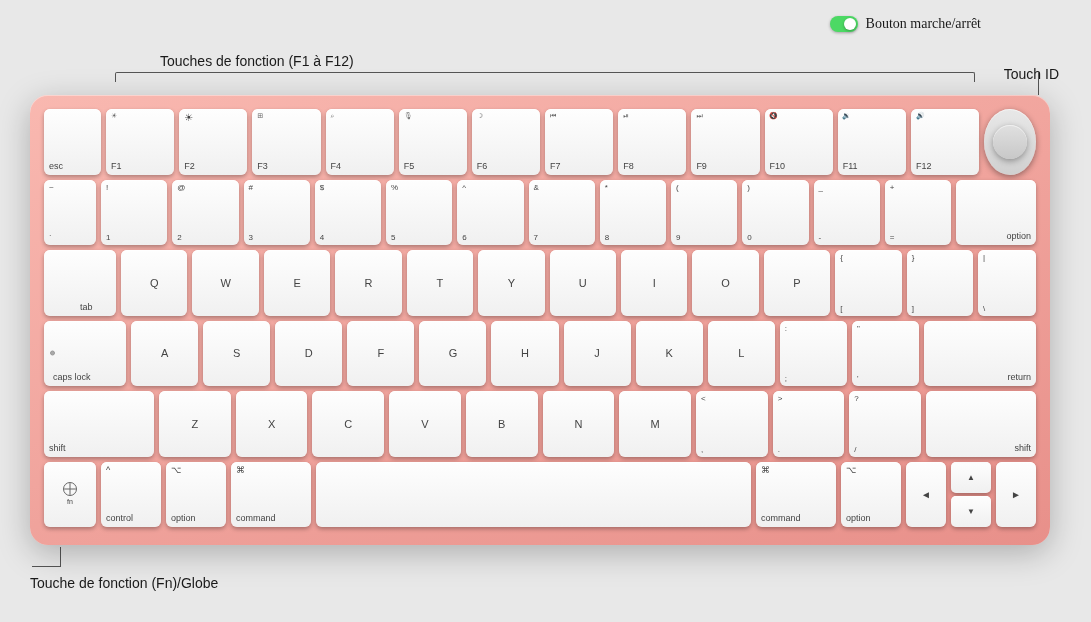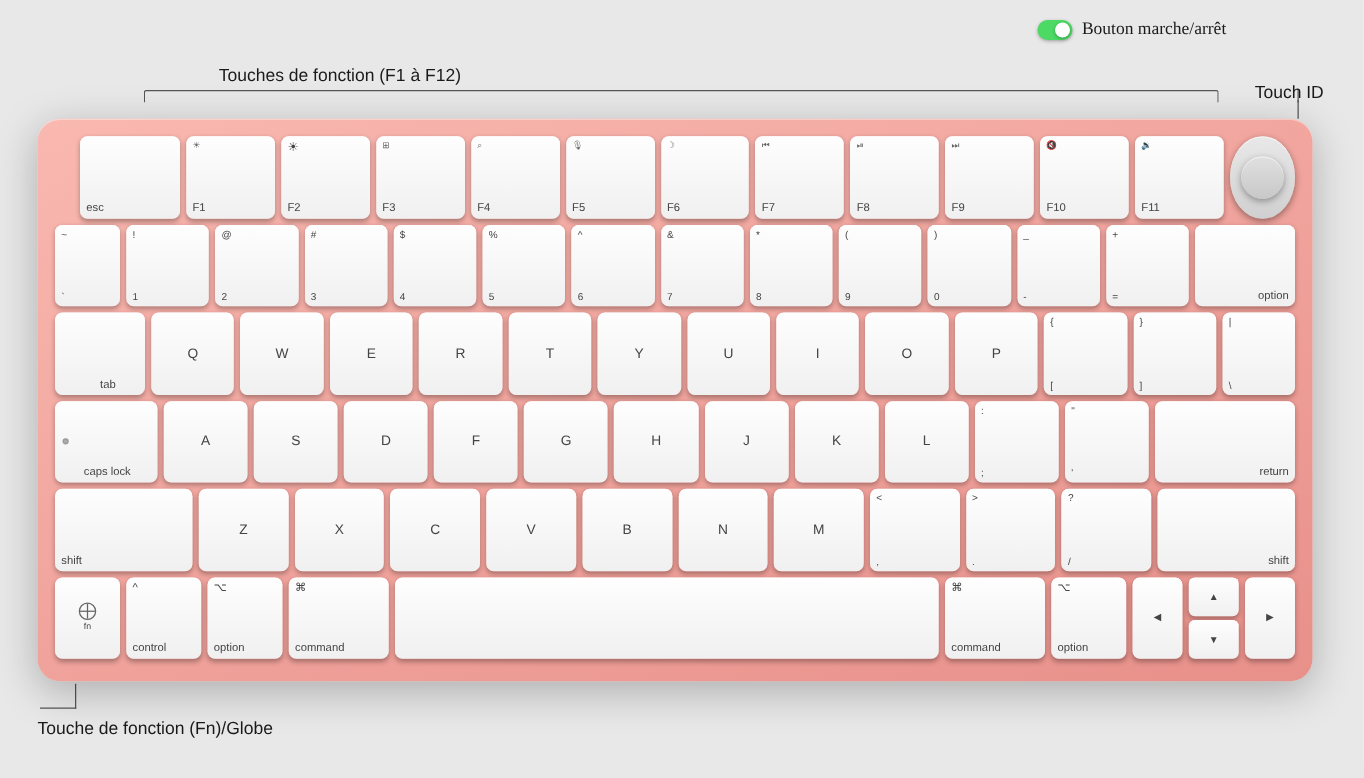--- a/index.html
+++ b/index.html
@@ -100,21 +100,21 @@
 
     
     .key-row {
       display: flex;
       gap: 5px;
       flex: 1;
     }
 
     
     .row-fn .key { height: 100%; }
-    .key-esc { width: 80px; margin-left: 20px; }
+    .key-esc { width: 57px; }
     .key-fn { flex: 1; }
     .key-touchid {
       width: 52px;
       border-radius: 50% !important;
       background: linear-gradient(180deg, #e8e8e8 0%, #d0d0d0 100%) !important;
       display: flex;
       align-items: center;
       justify-content: center;
       box-shadow: 0 2px 6px rgba(0,0,0,0.4), inset 0 1px 0 rgba(255,255,255,0.5);
     }
@@ -214,21 +214,21 @@
     </div>
     <span class="annotation" style="position:relative; top:0; left:0; font-size:14px;font-family:Liberation Serif, serif;">Bouton marche/arrêt</span>
   </div>
 
   <div style="position:absolute; top:65px; right:32px;">
     <span class="annotation" style="position:relative;">Touch ID</span>
   </div>
 
   <div style="position:absolute; top:80px; right:52px; width:1px; height:15px; background:#555;"></div>
 
-  <div style="position:absolute; top:52px; left:175px;">
+  <div style="position:absolute; top:52px; left:160px;">
     <span class="annotation" style="position:relative;">Touches de fonction (F1 à F12)</span>
   </div>
 
   <div style="position:absolute; top:72px; left:115px; width:860px; height:10px; border:1px solid #555; border-bottom:none; border-radius:2px 2px 0 0;"></div>
 
   <div style="position:absolute; top:72px; right:52px; width:1px; height:10px; background:#555;"></div>
 
   <div style="position:absolute; bottom:30px; left:30px;">
     <span class="annotation" style="position:relative; font-size:14px;">Touche de fonction (Fn)/Globe</span>
   </div>
@@ -292,20 +292,24 @@
         <div class="key key-fn">
           <span class="key-label-top sym-small">🔇</span>
           <span class="key-label">F10</span>
         </div>
 
         <div class="key key-fn">
           <span class="key-label-top sym-small">🔉</span>
           <span class="key-label">F11</span>
         </div>
 
+        <div class="key key-fn">
+          <span class="key-label-top sym-small">🔊</span>
+          <span class="key-label">F12</span>
+        </div>
 
         <div class="key key-touchid">
           <div style="width:34px;height:34px;border-radius:50%;background:linear-gradient(180deg,#e0e0e0,#c8c8c8);box-shadow:0 2px 6px rgba(0,0,0,0.35),inset 0 1px 0 rgba(255,255,255,0.5);"></div>
         </div>
       </div>
 
       <div class="key-row">
         <div class="key key-backtick">
           <span class="key-label-top">~</span>
           <span class="key-label-bottom">`</span>
@@ -407,21 +411,21 @@
         </div>
         <div class="key key-backslash">
           <span class="key-label-top">|</span>
           <span class="key-label-bottom">\</span>
         </div>
       </div>
 
       <div class="key-row">
         <div class="key key-capslock">
           <div style="position:absolute;top:50%;left:6px;transform:translateY(-50%);width:5px;height:5px;border-radius:50%;background:#aaa;border:1px solid #999;"></div>
-          <span class="key-label" style="margin-left:18px;">caps lock</span>
+          <span class="key-label" style="margin-left:4px;">caps lock</span>
         </div>
         <div class="key key-letter">
             <span class="key-label-center">A</span>
           </div>
         <div class="key key-letter">
             <span class="key-label-center">S</span>
           </div>
         <div class="key key-letter">
             <span class="key-label-center">D</span>
           </div>

